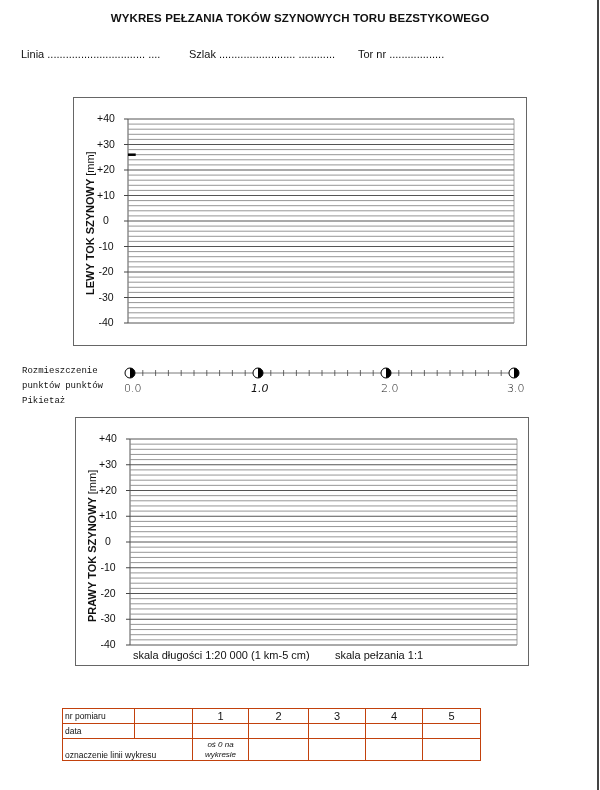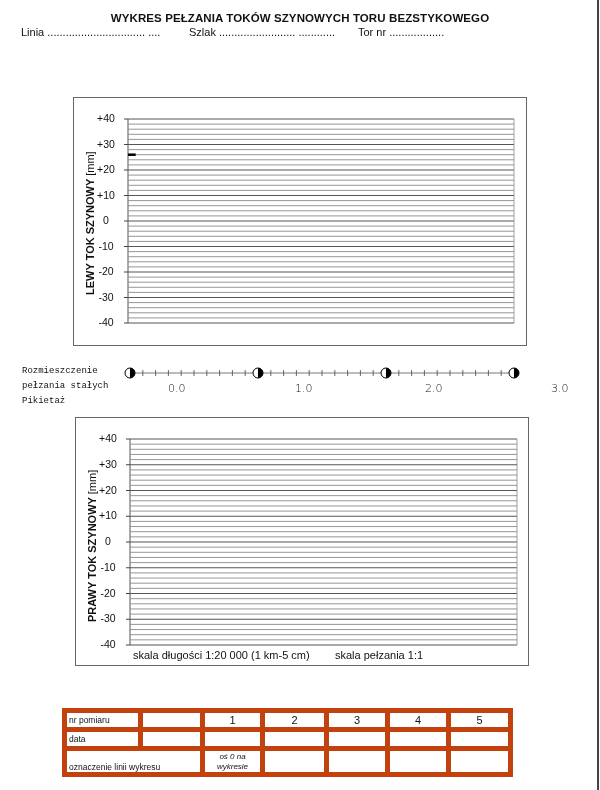--- a/index.html
+++ b/index.html
@@ -1,31 +1,31 @@
 <!DOCTYPE html>
 <html><head>
 <meta charset="utf-8">
 <style>
   html, body { margin: 0; padding: 0; background: #fff; }
   body { width: 600px; height: 790px; position: relative; overflow: hidden;
          font-family: "Liberation Sans", sans-serif; color: #111; }
   .abs { position: absolute; }
   .title { left: 0; width: 600px; top: 12px; text-align: center; font-size: 11.5px; font-weight: bold; letter-spacing: 0.1px; }
-  .hdr-field { top: 26px; font-size: 11px; white-space: nowrap; }
+  .hdr-field { top: 48px; font-size: 11px; white-space: nowrap; }
   .page-edge { left: 597px; top: 0; width: 2px; height: 790px; background: #444; }
   .frame { border: 1px solid #666; box-sizing: border-box; }
   .ylabel { font-size: 11px; font-weight: bold; white-space: nowrap; transform-origin: 0 0; transform: rotate(-90deg); }
   .ylabel .unit { font-weight: normal; }
   .tick-label { font-size: 10.5px; text-align: center; width: 30px; }
   svg { position: absolute; overflow: visible; }
   .ruler-label { font-size: 9px; line-height: 15px; }
-  .km-label { font-size: 11px; font-family: "DejaVu Sans", sans-serif; font-weight: 300; margin-left: 44px; }
+  .km-label { font-size: 11px; font-family: "DejaVu Sans", sans-serif; font-weight: 300; }
   .scale-text { top: 649px; font-size: 11px; white-space: nowrap; text-align: center; }
   table.meas { position: absolute; left: 62px; top: 708px; border-collapse: collapse; font-size: 8.5px; }
-  table.meas td { border: 5px solid #c2410c; padding: 0 2px; height: 14px; }
+  table.meas td { border: 1px solid #c2410c; padding: 0 2px; height: 14px; }
   table.meas td.num { text-align: center; font-size: 11px; }
   table.meas td.small { text-align: center; font-size: 8px; line-height: 10px; font-style: italic; }
 </style>
 </head>
 <body>
 
 <div class="abs page-edge"></div>
 
 <div class="abs title">WYKRES PEŁZANIA TOKÓW SZYNOWYCH TORU BEZSTYKOWEGO</div>
 <div class="abs hdr-field" style="left:21px">Linia ................................ ....</div>
@@ -96,21 +96,21 @@
     <line x1="124" y1="221" x2="128" y2="221" stroke="#444" stroke-width="1"></line>
     <line x1="124" y1="246.5" x2="128" y2="246.5" stroke="#444" stroke-width="1"></line>
     <line x1="124" y1="272" x2="128" y2="272" stroke="#444" stroke-width="1"></line>
     <line x1="124" y1="297.5" x2="128" y2="297.5" stroke="#444" stroke-width="1"></line>
     <line x1="124" y1="323" x2="128" y2="323" stroke="#444" stroke-width="1"></line>
     <polyline points="128,154.7 135.72,154.7" fill="none" stroke="#000" stroke-width="2.5"></polyline>
   </svg>
 
 <div class="abs ruler-label" style="left:22px; top:364px;font-family:Liberation Mono, monospace;">
   <div>Rozmieszczenie</div>
-  <div>pełzania stałych</div>
+  <div>punktów punktów</div>
   <div>Pikietaż</div>
 </div>
 <svg id="ruler" width="600" height="790" style="left:0;top:0;">
     <line x1="130" y1="373" x2="514" y2="373" stroke="#555" stroke-width="0.8"></line>
     <line x1="142.8" y1="370" x2="142.8" y2="376" stroke="#444" stroke-width="0.8"></line>
     <line x1="155.6" y1="370" x2="155.6" y2="376" stroke="#444" stroke-width="0.8"></line>
     <line x1="168.4" y1="370" x2="168.4" y2="376" stroke="#444" stroke-width="0.8"></line>
     <line x1="181.2" y1="370" x2="181.2" y2="376" stroke="#444" stroke-width="0.8"></line>
     <line x1="194" y1="370" x2="194" y2="376" stroke="#444" stroke-width="0.8"></line>
     <line x1="206.8" y1="370" x2="206.8" y2="376" stroke="#444" stroke-width="0.8"></line>
@@ -146,21 +146,21 @@
     <g>
       <circle cx="386" cy="373" r="5" fill="#fff" stroke="#000" stroke-width="1"></circle>
       <path d="M 386 368 A 5 5 0 0 1 386 378 Z" fill="#000"></path>
     </g>
     <g>
       <circle cx="514" cy="373" r="5" fill="#fff" stroke="#000" stroke-width="1"></circle>
       <path d="M 514 368 A 5 5 0 0 1 514 378 Z" fill="#000"></path>
     </g>
   </svg>
 <div class="abs km-label" style="left:124px; top:382px;">0.0</div>
-<div class="abs km-label" style="left:251px; top:382px;">1.0</div>
+<div class="abs km-label" style="left:251px; top:382px;font-style:italic;">1.0</div>
 <div class="abs km-label" style="left:381px; top:382px;text-align:right;">2.0</div>
 <div class="abs km-label" style="left:507px; top:382px;">3.0</div>
 
 <div class="abs frame" style="left:75px; top:417px; width:454px; height:249px;"></div>
 <div class="abs ylabel" style="left:86px; top:622px;"><span>PRAWY TOK SZYNOWY</span> <span class="unit">[mm]</span></div>
 <div id="chart2-ticks">
     <div class="abs tick-label" style="left: 93px; top: 432px;">+40</div>
     <div class="abs tick-label" style="left: 93px; top: 457.75px;">+30</div>
     <div class="abs tick-label" style="left: 93px; top: 483.5px;">+20</div>
     <div class="abs tick-label" style="left: 93px; top: 509.25px;">+10</div>

